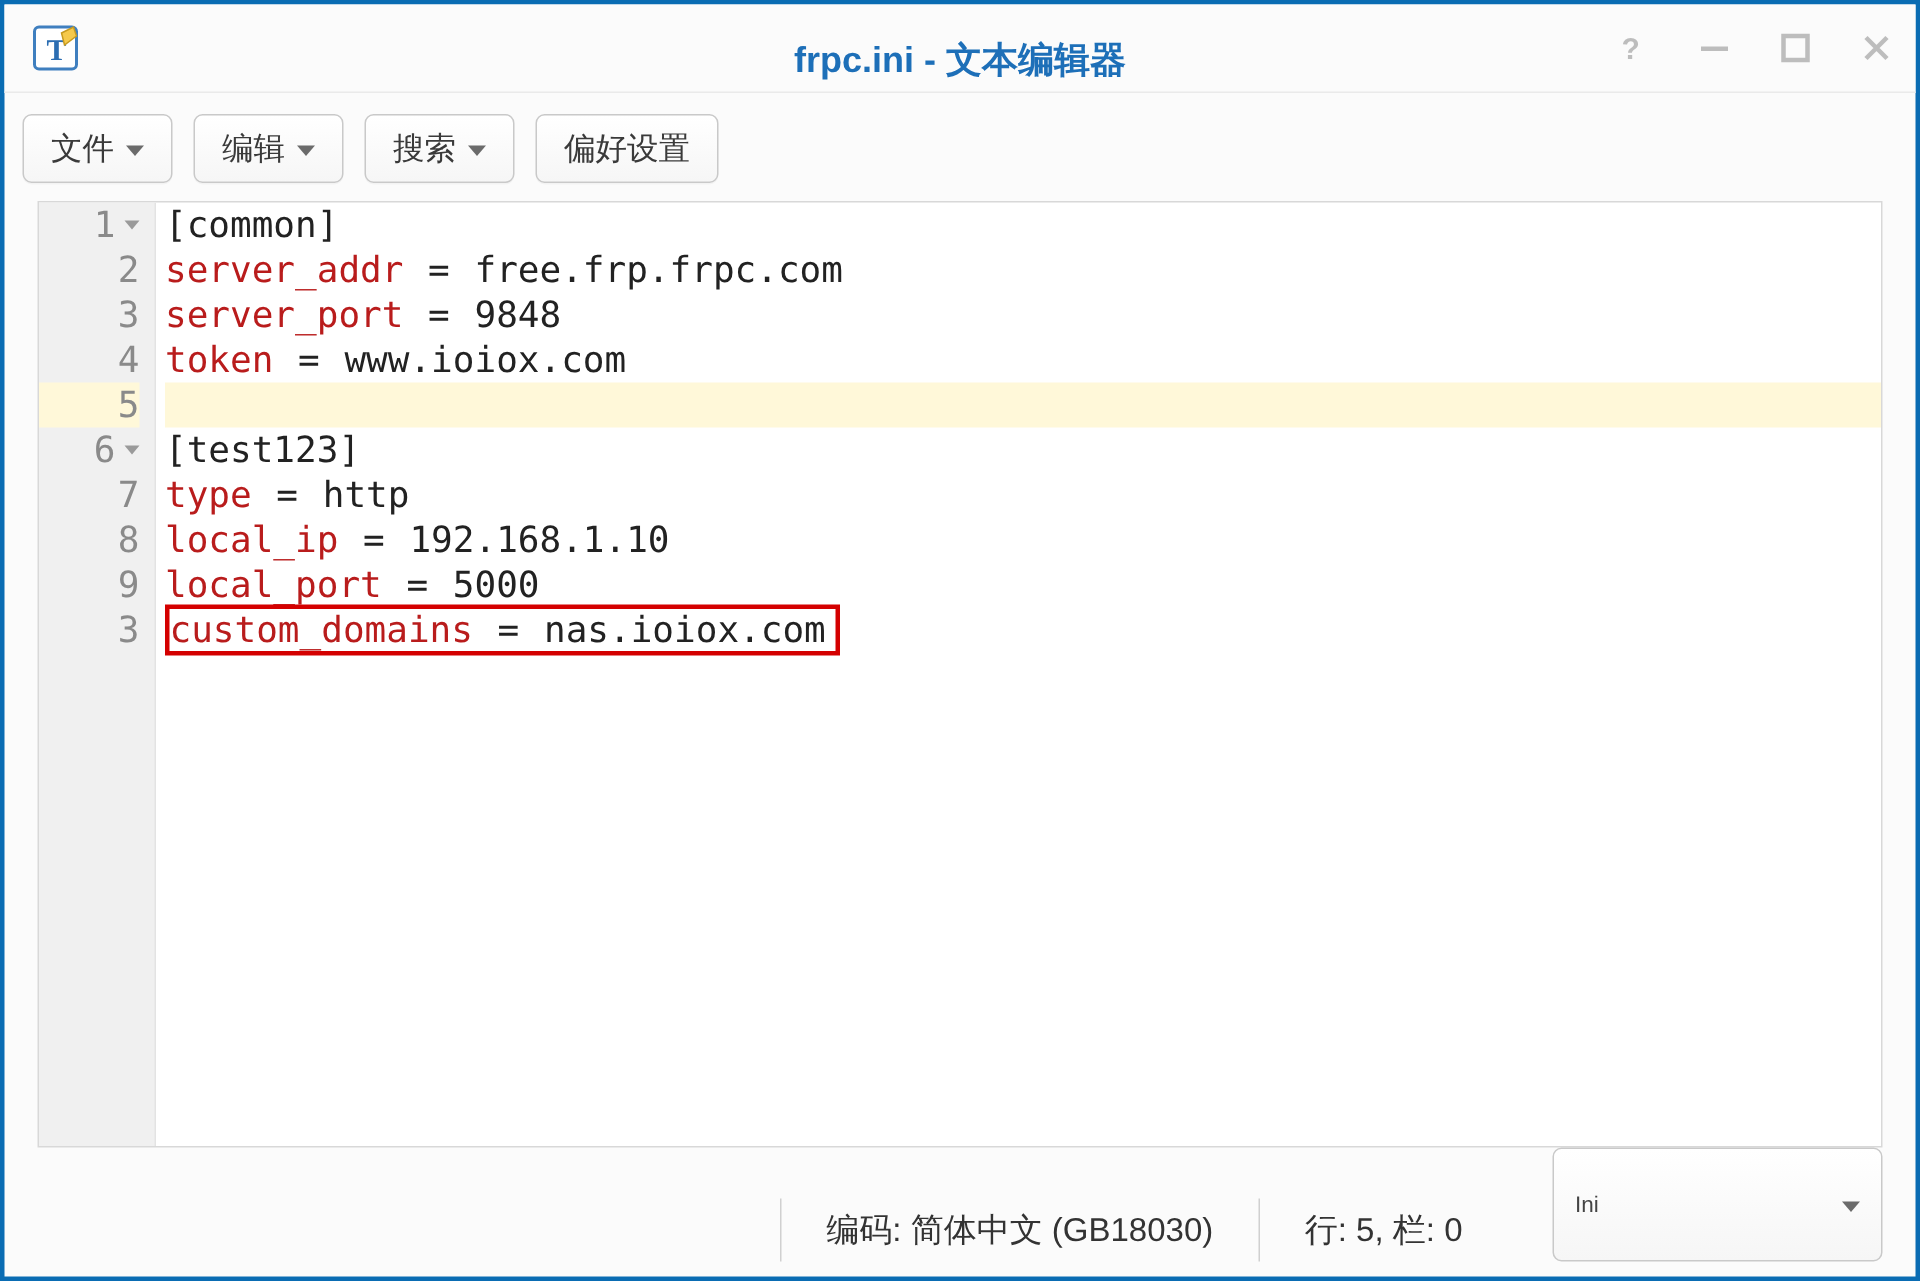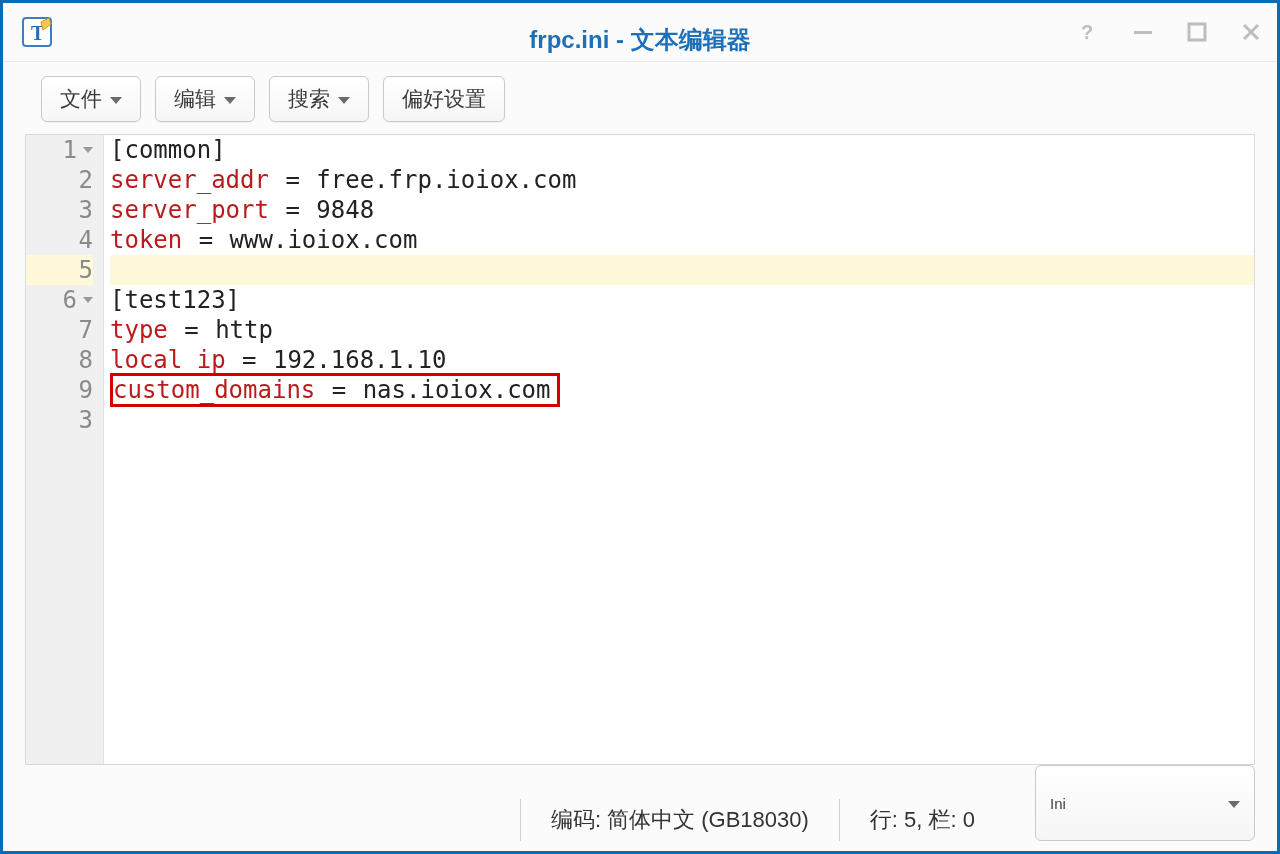--- a/index.html
+++ b/index.html
@@ -62,21 +62,21 @@
     display: flex;
     align-items: center;
     justify-content: center;
     color: #b9b9b9;
     cursor: pointer;
   }
   .win-btn svg { display:block; }
 
   
   .toolbar {
-    padding: 14px 22px 12px 38px;
+    padding: 14px 22px 12px 12px;
     display: flex;
     gap: 14px;
   }
   .tb-btn {
     display: flex;
     align-items: center;
     gap: 8px;
     font-size: 21px;
     color: #3a3a3a;
     padding: 8px 18px;
@@ -239,27 +239,28 @@
         <div class="gl">4</div>
         <div class="gl hl">5</div>
         <div class="gl">6<span class="fold-mark"></span></div>
         <div class="gl">7</div>
         <div class="gl">8</div>
         <div class="gl">9</div>
         <div class="gl">3</div>
       </div>
     <div class="code" id="code">
         <div class="ln"><span class="tok-section">[common]</span></div>
-        <div class="ln"><span><span class="tok-key">server_addr</span><span class="tok-eq"> = </span><span class="tok-val">free.frp.ioiox.com</span></span></div>
+        <div class="ln"><span><span class="tok-key">server_addr</span><span class="tok-eq"> = </span><span class="tok-val">free.frp.frpc.com</span></span></div>
         <div class="ln"><span><span class="tok-key">server_port</span><span class="tok-eq"> = </span><span class="tok-val">9848</span></span></div>
         <div class="ln"><span><span class="tok-key">token</span><span class="tok-eq"> = </span><span class="tok-val">www.ioiox.com</span></span></div>
         <div class="ln hl"></div>
         <div class="ln"><span class="tok-section">[test123]</span></div>
         <div class="ln"><span><span class="tok-key">type</span><span class="tok-eq"> = </span><span class="tok-val">http</span></span></div>
         <div class="ln"><span><span class="tok-key">local_ip</span><span class="tok-eq"> = </span><span class="tok-val">192.168.1.10</span></span></div>
+        <div class="ln"><span><span class="tok-key">local_port</span><span class="tok-eq"> = </span><span class="tok-val">5000</span></span></div>
         <div class="ln"><span class="annotate-box"><span><span class="tok-key">custom_domains</span><span class="tok-eq"> = </span><span class="tok-val">nas.ioiox.com</span></span></span></div>
       </div>
   </div>
 
   <div class="statusbar">
     <div class="status-seg">编码: 简体中文 (GB18030)</div>
     <div class="status-seg">行: 5, 栏: 0</div>
     <div class="syntax-select">
       <span>Ini</span>
       <span class="caret"></span>

